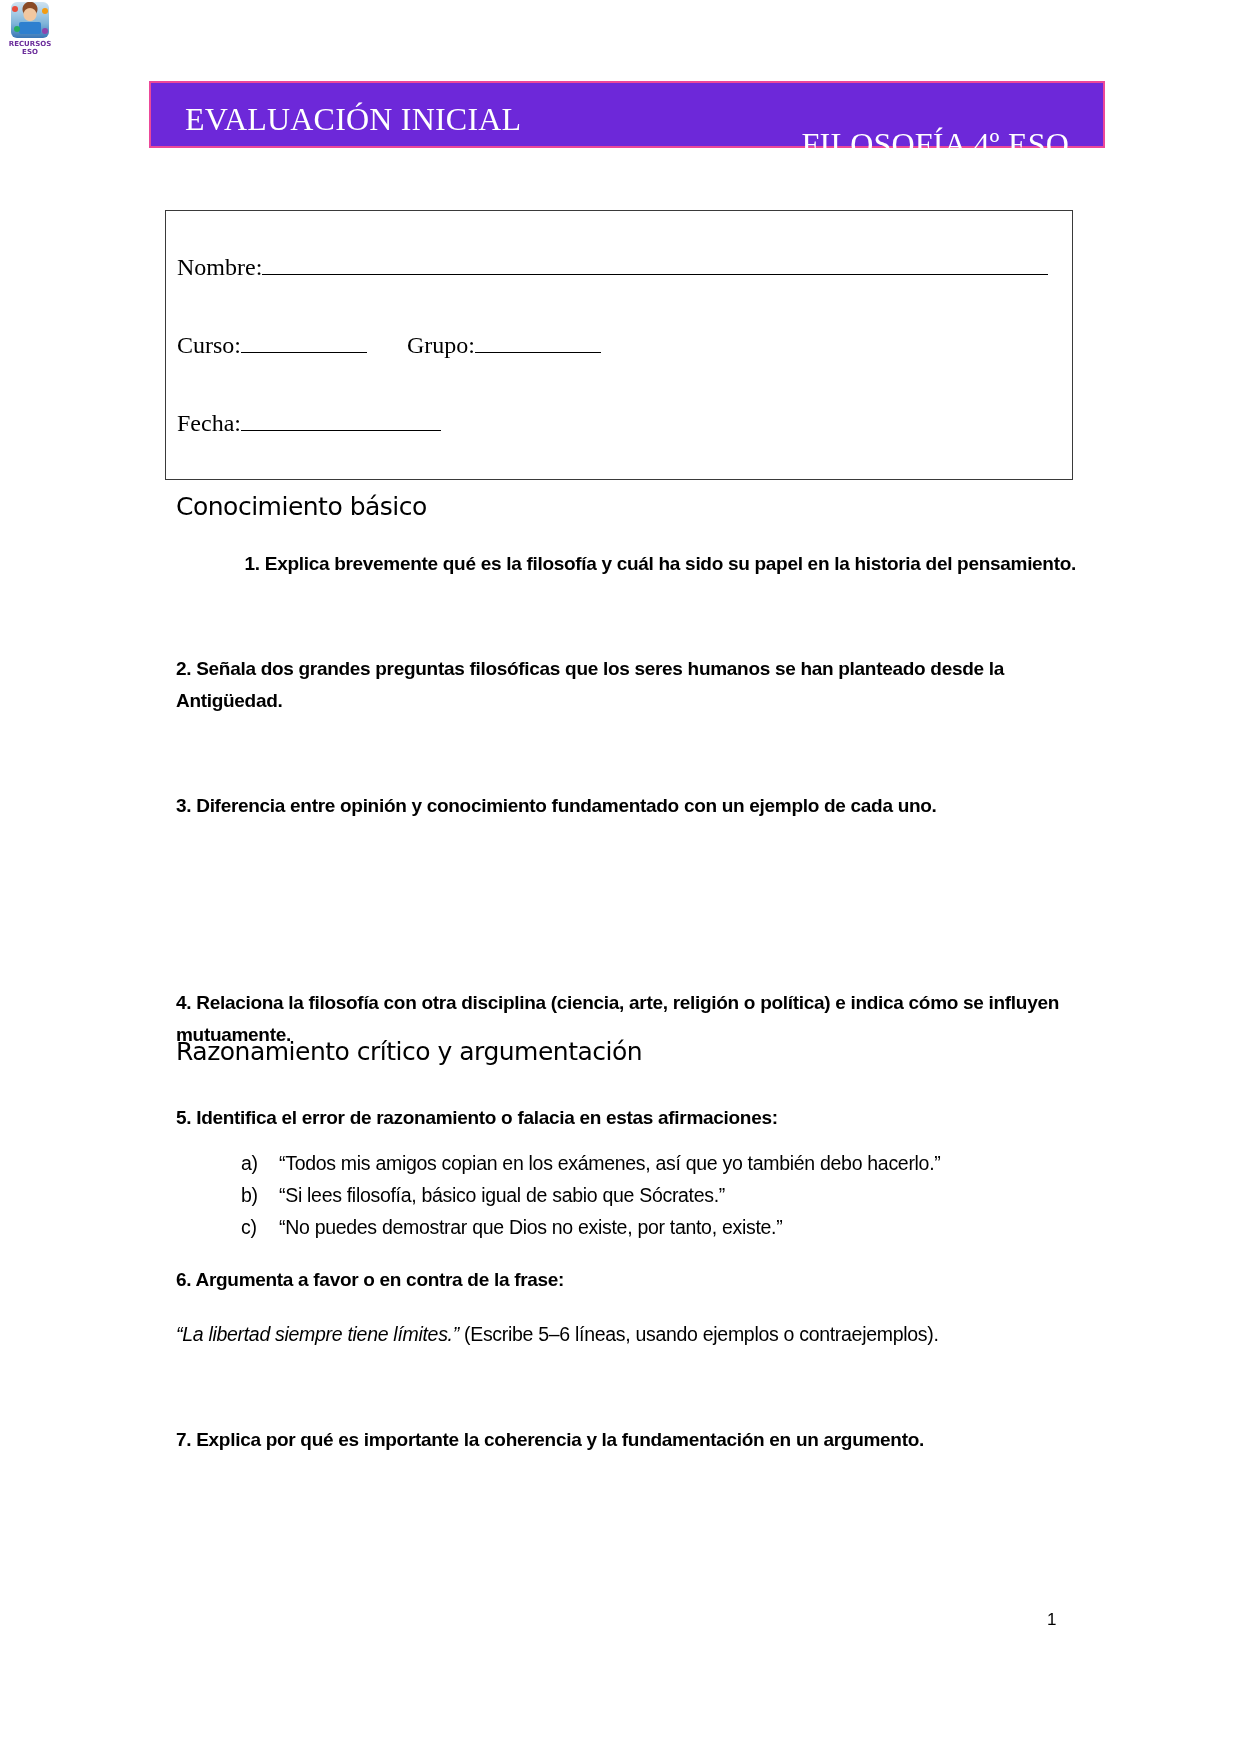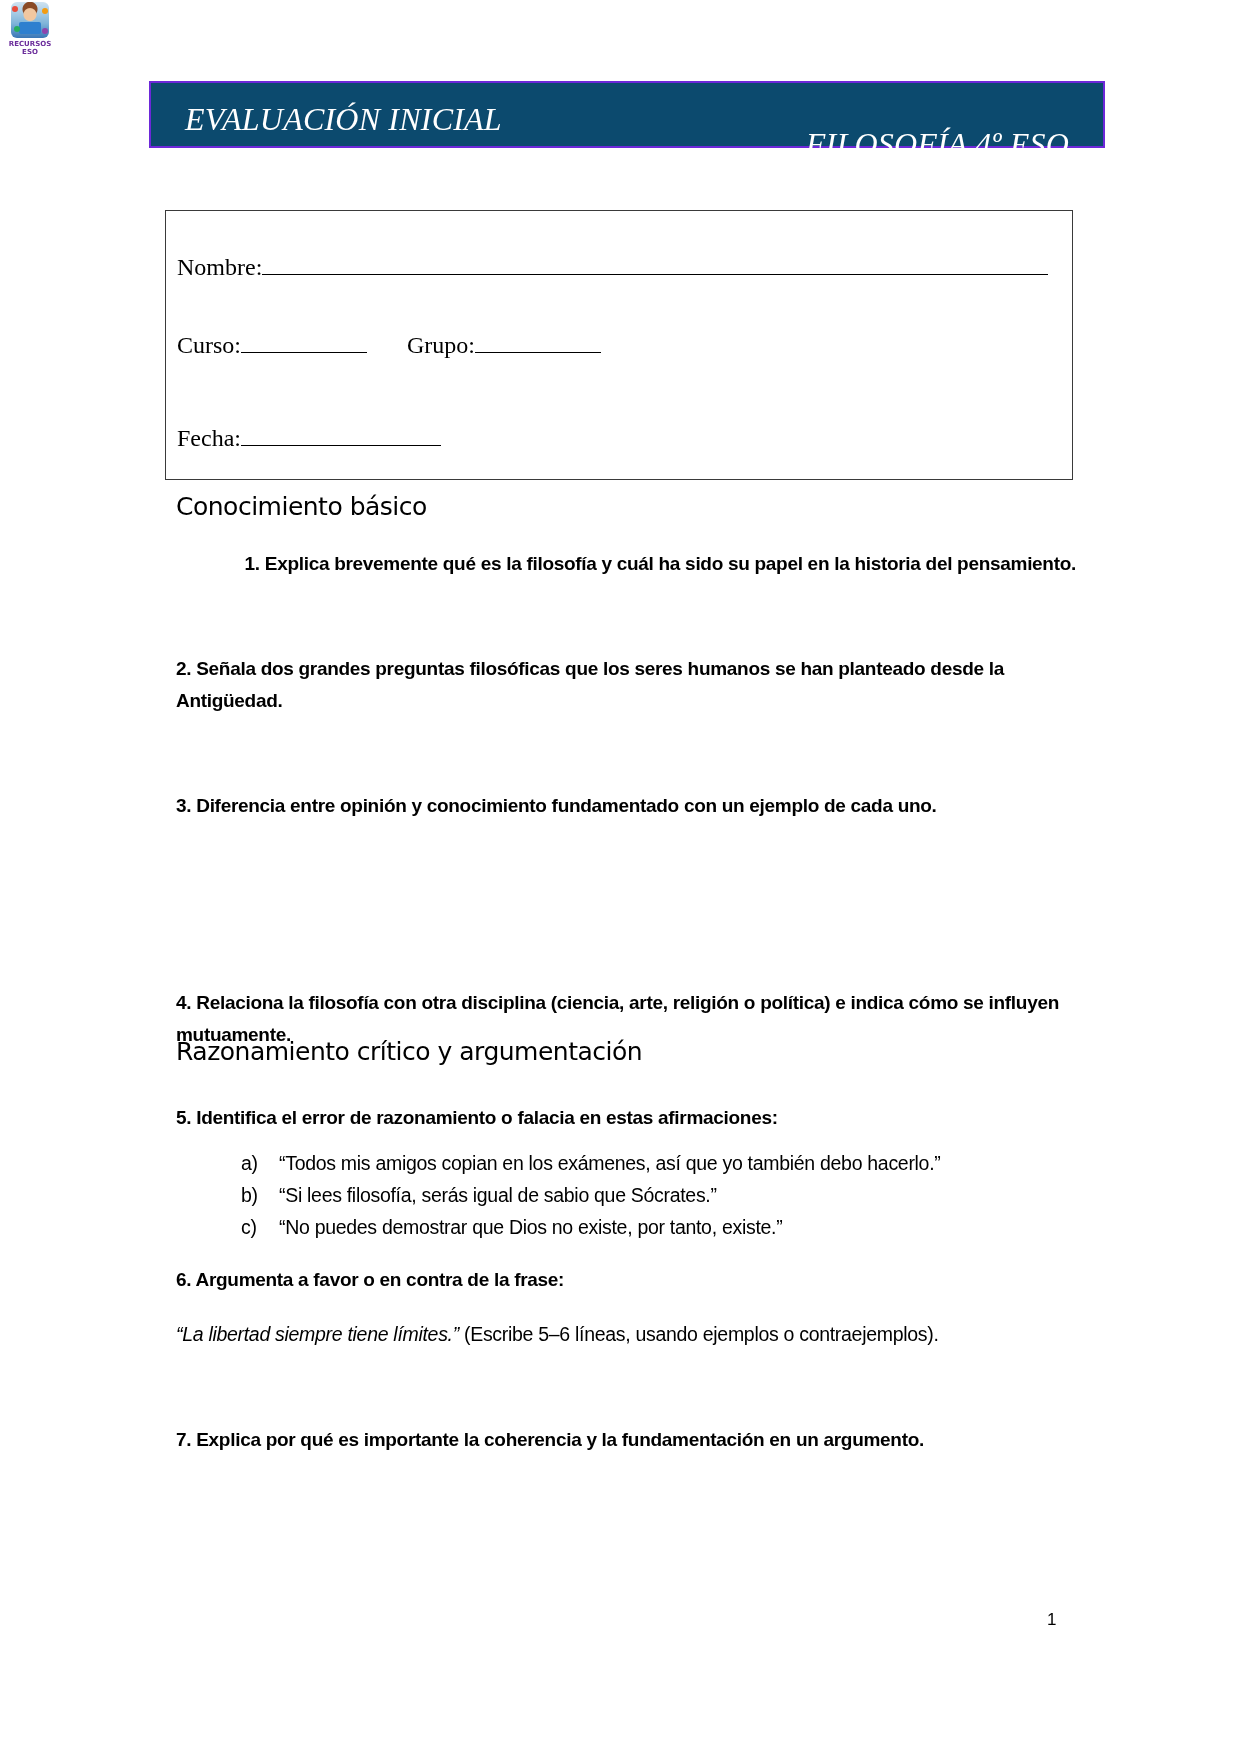--- a/index.html
+++ b/index.html
@@ -27,23 +27,22 @@
     box-shadow: 30px 2px 0 #f39c12, 2px 20px 0 #27ae60, 30px 22px 0 #8e44ad;
   }
   .logo .txt {
     position: absolute; left: 0; top: 38px; width: 44px; text-align: center;
     font-size: 7px; line-height: 8px; font-weight: bold; color: #6a2b9a;
     font-family: "DejaVu Sans", sans-serif;
   }
 
   .header-box {
     position: absolute; left: 149px; top: 81px; width: 952px; height: 63px;
-    background: #0c4a6e; border: 2px solid #6d28d9;
+    background: #6d28d9; border: 2px solid #ec4899;
     box-sizing: content-box;
-    font-style: italic;
   }
   .header-box .left, .header-box .right {
     position: absolute; top: 18px; color: #ffffff;
     font-family: "Liberation Serif", serif; font-size: 32px; line-height: 36px;
     letter-spacing: 0.2px;
   }
   .header-box .left { left: 34px; }
   .header-box .right { right: 34px; margin-top: 25px; }
 
   .form-box {
@@ -98,41 +97,41 @@
 
 <div class="form-box">
   <div class="form-line" style="top:119px;">
     <span>Curso:</span><span class="blank" style="width:126px;"></span>
     <span style="display:inline-block;width:28px;"></span>
     <span>Grupo:</span><span class="blank" style="width:126px;"></span>
   </div>
   <div class="form-line" style="top:41px;">
     <span>Nombre:</span><span class="blank" style="width:786px;"></span>
   </div>
-  <div class="form-line" style="top:197px;margin-top:15px;">
+  <div class="form-line" style="top:197px;">
     <span>Fecha:</span><span class="blank" style="width:200px;"></span>
   </div>
 </div>
 
 <div class="section-title" style="top:492px;">Conocimiento básico</div>
 
 <div class="q" style="top:548px;text-align:right;">1. Explica brevemente qué es la filosofía y cuál ha sido su papel en la historia del pensamiento.</div>
 <div class="q" style="top:653px;">2. Señala dos grandes preguntas filosóficas que los seres humanos se han planteado desde la Antigüedad.</div>
 <div class="q" style="top:790px;">3. Diferencia entre opinión y conocimiento fundamentado con un ejemplo de cada uno.</div>
 <div class="q" style="top:939px;margin-top:48px;">4. Relaciona la filosofía con otra disciplina (ciencia, arte, religión o política) e indica cómo se influyen mutuamente.</div>
 
 <div class="section-title" style="top:1037px;">Razonamiento crítico y argumentación</div>
 
 <div class="q" style="top:1094px;margin-top:8px;">5. Identifica el error de razonamiento o falacia en estas afirmaciones:</div>
 
 <div class="opt" style="top:1147px;">
   <span class="letter">a)</span><span>“Todos mis amigos copian en los exámenes, así que yo también debo hacerlo.”</span>
 </div>
 <div class="opt" style="top:1179px;">
-  <span class="letter">b)</span><span>“Si lees filosofía, serás igual de sabio que Sócrates.”</span>
+  <span class="letter">b)</span><span>“Si lees filosofía, básico igual de sabio que Sócrates.”</span>
 </div>
 <div class="opt" style="top:1211px;">
   <span class="letter">c)</span><span>“No puedes demostrar que Dios no existe, por tanto, existe.”</span>
 </div>
 
 <div class="q" style="top:1264px;">6. Argumenta a favor o en contra de la frase:</div>
 <div class="quote-line" style="top:1318px;">
   <i>“La libertad siempre tiene límites.”</i><span> (Escribe 5–6 líneas, usando ejemplos o contraejemplos).</span>
 </div>
 

